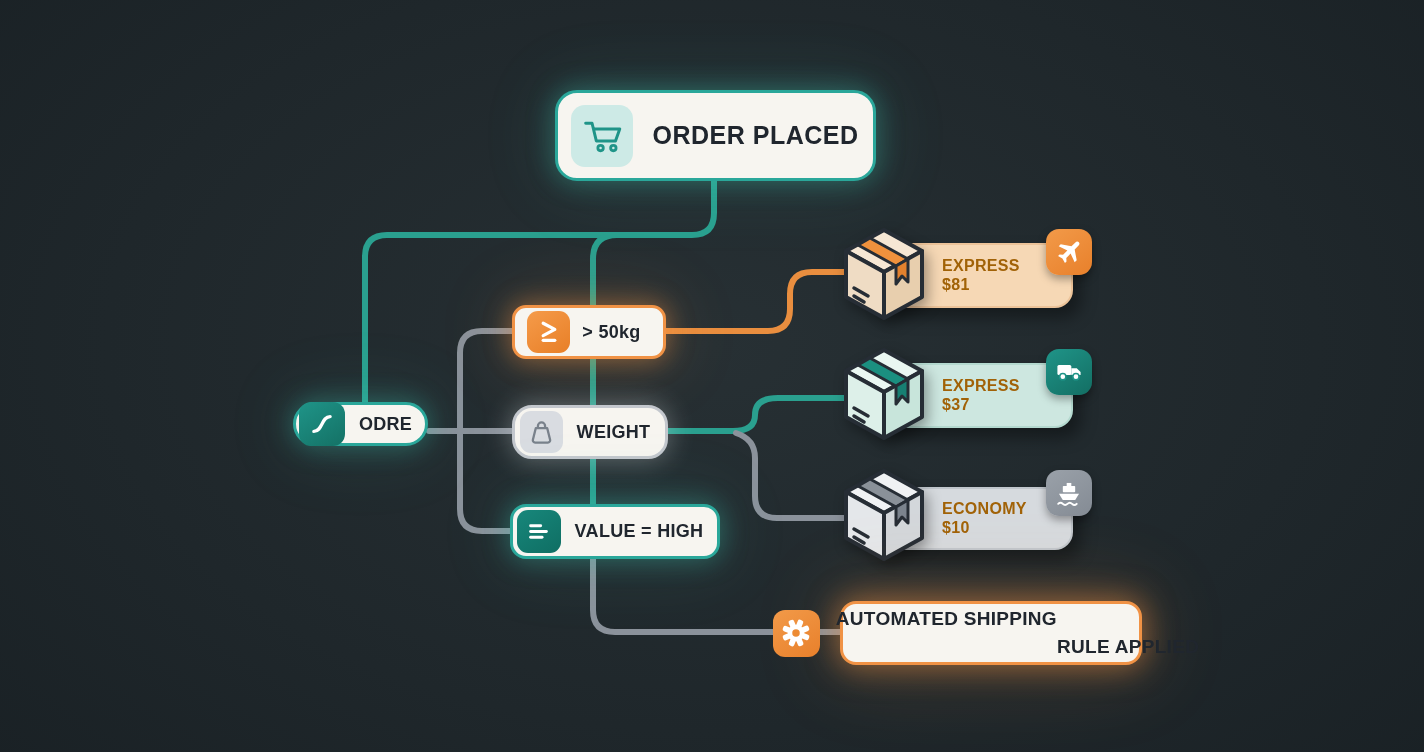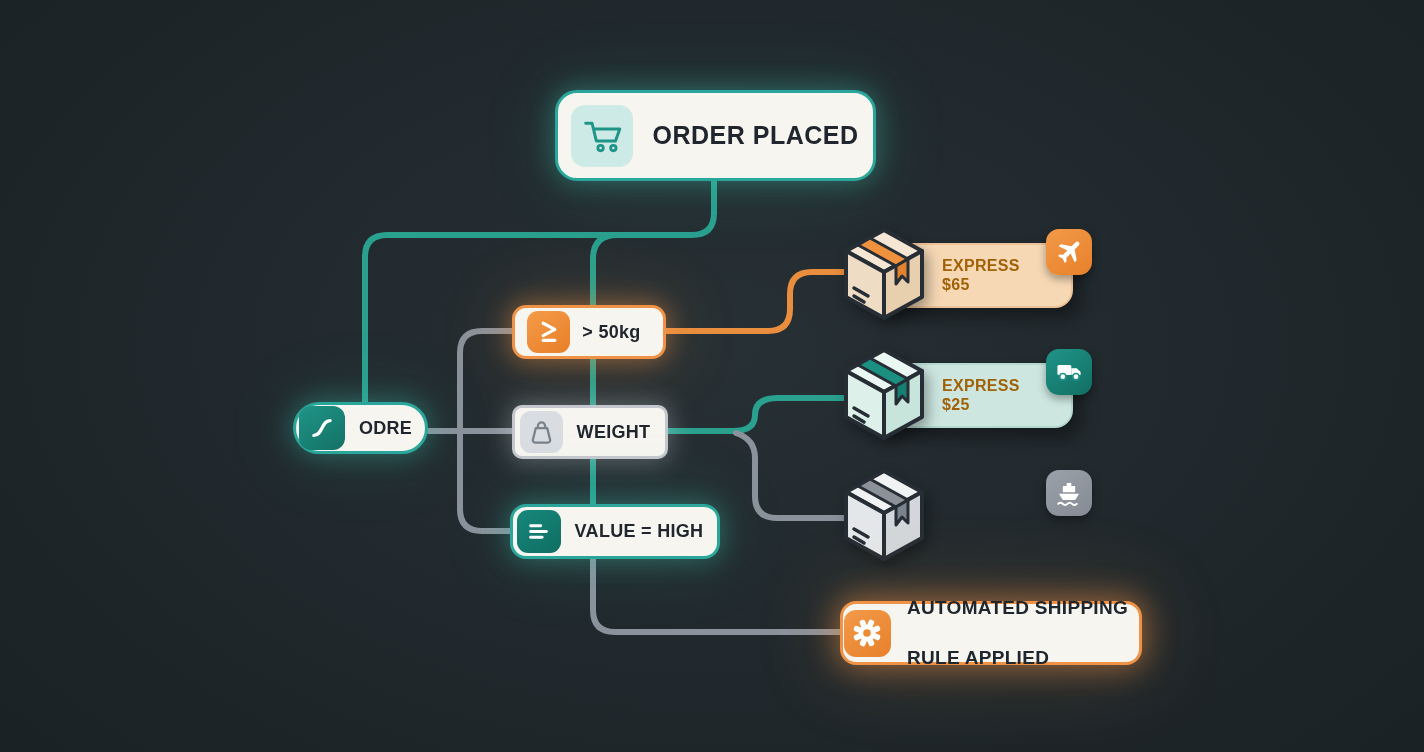--- a/index.html
+++ b/index.html
@@ -64,40 +64,40 @@
     <span class="node-icon" style="width:62px;height:62px;background:#cdeae6;border-radius:14px;margin-left:8px;">
       <svg width="44" height="38" viewBox="0 0 62 52">
         <path d="M8 8 h9 l6 25 h27 l6 -17 H21" fill="none" stroke="#1f9488" stroke-width="4.2" stroke-linecap="round" stroke-linejoin="round"></path>
         <circle cx="29" cy="43" r="3.8" fill="none" stroke="#1f9488" stroke-width="4"></circle>
         <circle cx="47" cy="43" r="3.8" fill="none" stroke="#1f9488" stroke-width="4"></circle>
       </svg>
     </span>
     <span class="node-label" style="font-size:25px;letter-spacing:.5px;">ORDER PLACED</span>
   </div>
 
-  <div class="node teal-border" style="left:293px;top:402px;width:135px;height:52px;border-radius:29px;">
+  <div class="node teal-border" style="left:293px;top:402px;width:135px;height:44px;border-radius:29px;">
     <span class="node-icon" style="width:46px;height:44px;background:linear-gradient(145deg,#1f9488,#147165);border-radius:12px;">
       <svg width="34" height="34" viewBox="0 0 46 46">
         <path d="M12 33 C24 33 22 13 34 13" fill="none" stroke="#ffffff" stroke-width="4.5" stroke-linecap="round"></path>
       </svg>
     </span>
     <span class="node-label">ODRE</span>
   </div>
 
   <div class="node orange-border" style="left:512px;top:305px;width:154px;height:54px;border-radius:14px;">
     <span class="node-icon" style="width:43px;height:42px;background:linear-gradient(145deg,#f59b4a,#e87f27);">
       <svg width="32" height="32" viewBox="0 0 44 44">
         <polyline points="14,10 30,18.5 14,27" fill="none" stroke="#ffffff" stroke-width="4.4" stroke-linecap="round" stroke-linejoin="round"></polyline>
         <line x1="14" y1="33.5" x2="30" y2="33.5" stroke="#ffffff" stroke-width="4.4" stroke-linecap="round"></line>
       </svg>
     </span>
     <span class="node-label">&gt; 50kg</span>
   </div>
 
-  <div class="node gray-border" style="left:512px;top:405px;width:156px;height:54px;border-radius:10px;">
+  <div class="node gray-border" style="left:512px;top:405px;width:156px;height:54px;border-radius:20px;">
     <span class="node-icon" style="width:43px;height:42px;background:#d9dce1;">
       <svg width="33" height="33" viewBox="0 0 46 46">
         <path d="M18 17 v-3 a5 5 0 0 1 10 0 v3" fill="none" stroke="#79818b" stroke-width="3.2"></path>
         <path d="M15 17 h16 l4 16 a3.2 3.2 0 0 1 -3.1 4 H14.1 a3.2 3.2 0 0 1 -3.1 -4 Z" fill="none" stroke="#79818b" stroke-width="3.2" stroke-linejoin="round"></path>
       </svg>
     </span>
     <span class="node-label">WEIGHT</span>
   </div>
 
   <div class="node teal-border" style="left:510px;top:504px;width:210px;height:55px;border-radius:16px;">
@@ -108,28 +108,32 @@
           <line x1="12" y1="23" x2="34" y2="23"></line>
           <line x1="12" y1="31" x2="28" y2="31"></line>
         </g>
       </svg>
     </span>
     <span class="node-label">VALUE = HIGH</span>
   </div>
 
   <div class="tag" style="left:872px;top:243px;width:201px;height:65px;background:#f6d8b5;border:2px solid #ecc399;">
     <span class="t1">EXPRESS</span>
-    <span class="t2">$65</span>
+    <span class="t2">$81</span>
   </div>
 
   <div class="tag" style="left:872px;top:363px;width:201px;height:65px;background:#cde7e0;border:2px solid #b4d9cf;">
     <span class="t1">EXPRESS</span>
-    <span class="t2">$25</span>
-  </div>
-
+    <span class="t2">$37</span>
+  </div>
+
+  <div class="tag" style="left:872px;top:487px;width:201px;height:63px;background:#d6dade;border:2px solid #c0c6cc;">
+    <span class="t1">ECONOMY</span>
+    <span class="t2">$10</span>
+  </div>
 
   <svg class="pkg" style="left:833px;top:224px;" width="102" height="100" viewBox="0 0 100 100">
     <g stroke="#262d35" stroke-width="4" stroke-linejoin="round">
       <polygon points="50,6 88,27 50,48 12,27" fill="#f6e7d4"></polygon>
       <polygon points="12,27 50,48 50,94 12,73" fill="#efdcc4"></polygon>
       <polygon points="50,48 88,27 88,73 50,94" fill="#e8cfae"></polygon>
       <polygon points="36,14 74,35 62,42 24,21" fill="#ef913d" stroke-width="3"></polygon>
       <polygon points="62,42 74,35 74,58 68,52 62,60" fill="#e2812e" stroke-width="3"></polygon>
     </g>
     <path d="M20,64 l14,8 M20,72 l10,6" stroke="#262d35" stroke-width="3.5" stroke-linecap="round"></path>
@@ -183,19 +187,19 @@
         <g fill="#ffffff" transform="rotate(22 22 22)">
           <rect x="18.5" y="5" width="7" height="34" rx="2.5"></rect>
           <rect x="18.5" y="5" width="7" height="34" rx="2.5" transform="rotate(45 22 22)"></rect>
           <rect x="18.5" y="5" width="7" height="34" rx="2.5" transform="rotate(90 22 22)"></rect>
           <rect x="18.5" y="5" width="7" height="34" rx="2.5" transform="rotate(135 22 22)"></rect>
           <circle cx="22" cy="22" r="10"></circle>
         </g>
         <circle cx="22" cy="22" r="4.6" fill="#ed8b33"></circle>
       </svg>
     </span>
-    <span style="display:flex;flex-direction:column;line-height:1.15;">
+    <span style="display:flex;flex-direction:row;line-height:1.15;">
       <span class="node-label" style="font-size:19px;">AUTOMATED SHIPPING</span>
       <span class="node-label" style="font-size:19px;margin-top:28px;">RULE APPLIED</span>
     </span>
   </div>
 
 </div>
 
 </body></html>

